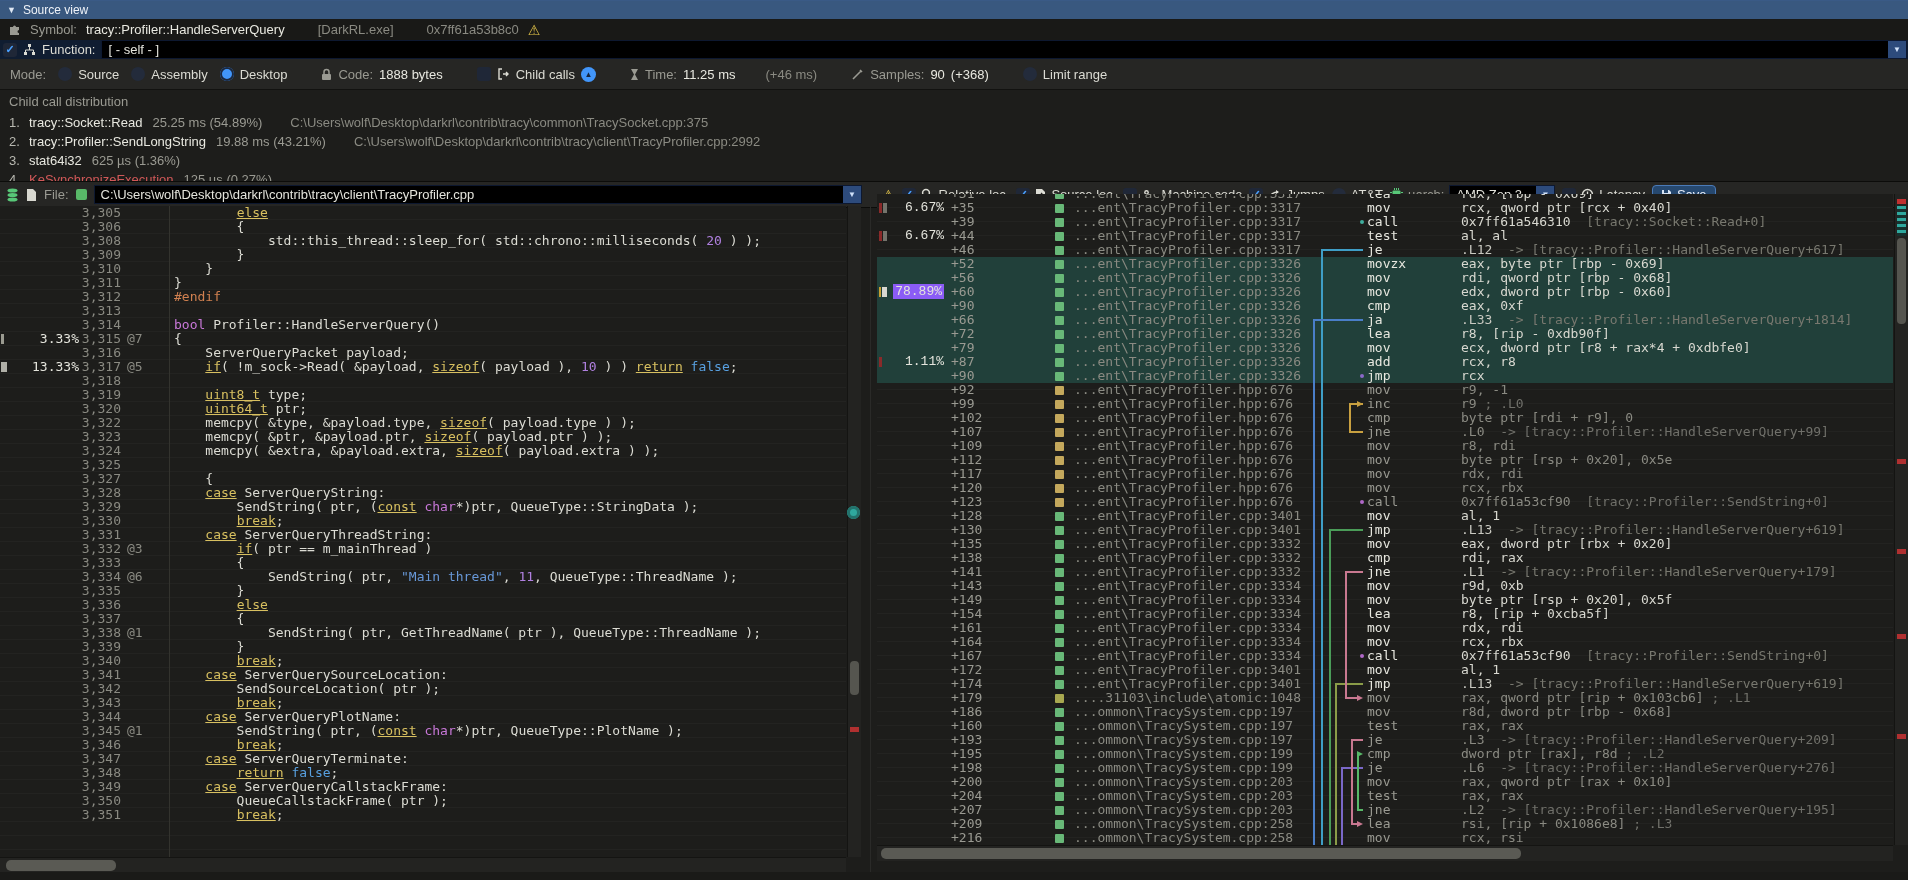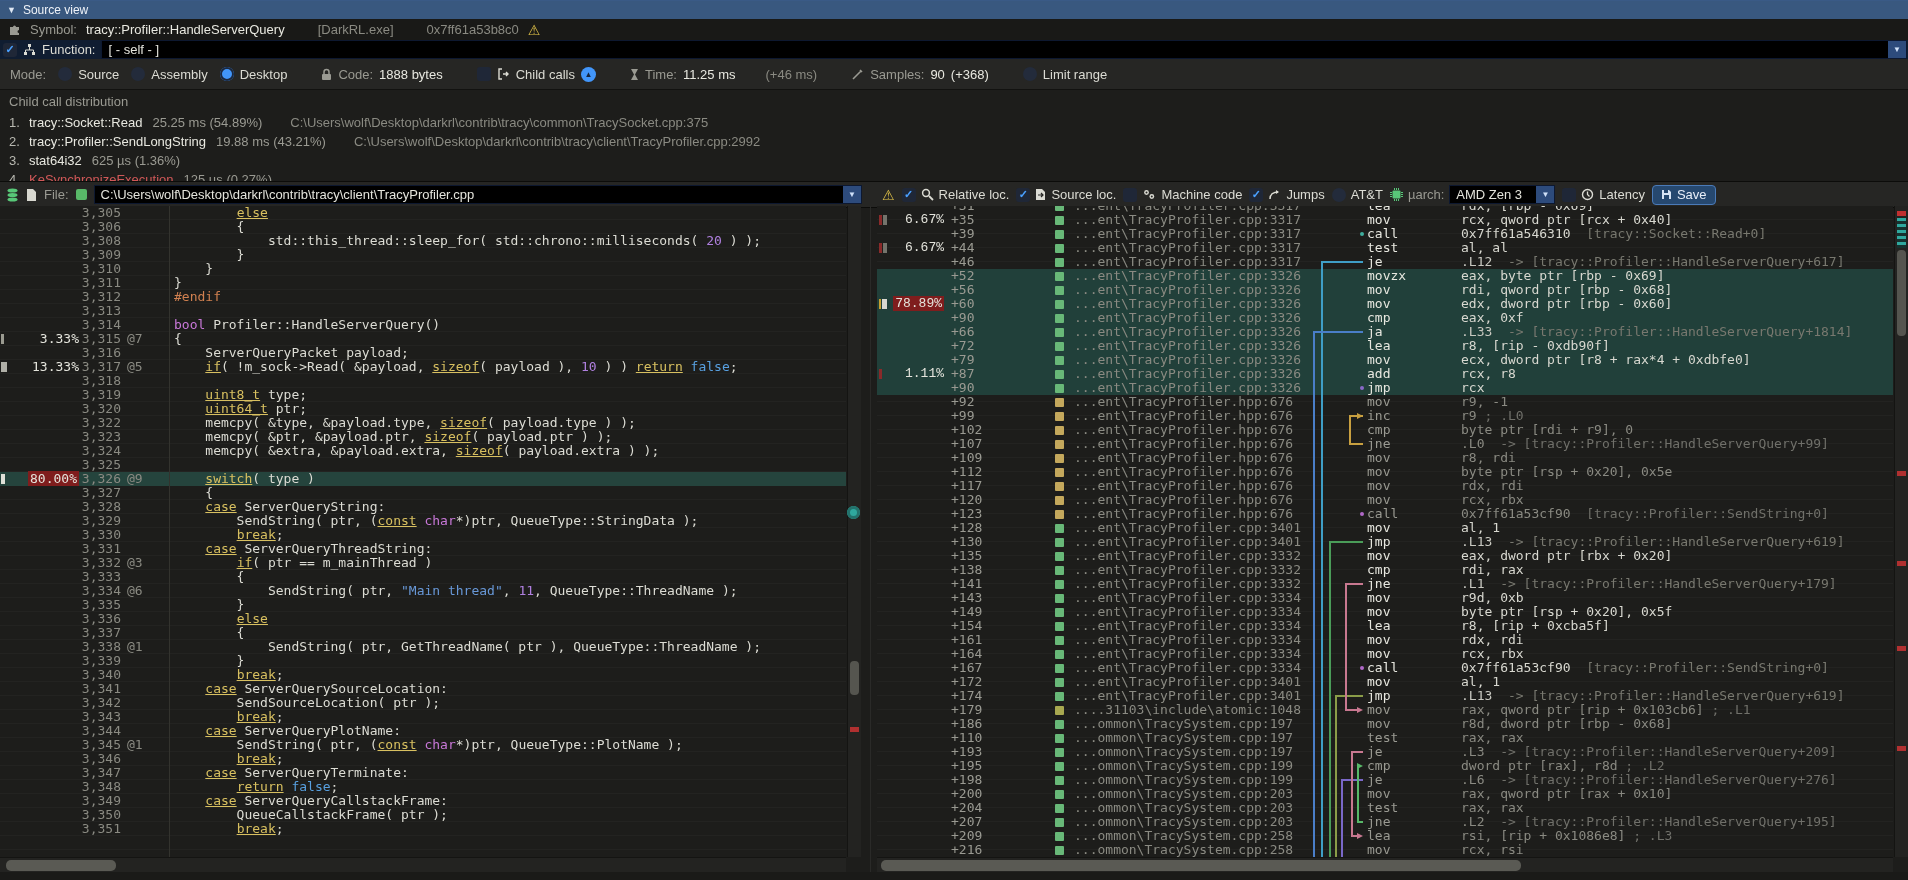--- a/index.html
+++ b/index.html
@@ -51,35 +51,35 @@
   .swatch{width:11px;height:11px;background:#58b868;border-radius:2px;flex:0 0 auto;}
   .fright{position:absolute;left:877px;top:0;right:0;height:25px;display:flex;align-items:center;gap:7px;
     padding-left:5px;font-size:13px;white-space:nowrap;}
   .tgrp{display:flex;align-items:center;gap:5px;}
   .icn{color:#cfcfc7;display:inline-flex;align-items:center;}
   .uarchcombo{width:104px;}
   .savebtn{height:18px;background:#26486f;border:1px solid #4a7ab8;border-radius:4px;display:flex;align-items:center;
     gap:5px;padding:0 8px;color:#e8eef8;}
   
   .lpane{position:absolute;left:0;top:205px;width:866px;height:675px;}
-  .rpane{position:absolute;left:877px;top:205px;width:1031px;height:675px;}
+  .rpane{position:absolute;left:877px;top:193px;width:1031px;height:675px;}
   .rowsbox{position:absolute;left:0;top:0;overflow:hidden;background:#1d1d1b;
     background-image:repeating-linear-gradient(180deg,transparent 0 13px,rgba(255,255,255,.028) 13px 14px);}
   .lpane .rowsbox{width:846px;height:651px;}
   .rpane .rowsbox{width:1016px;height:651px;}
   .gutline{position:absolute;left:169px;top:0;width:1px;height:651px;background:#33332e;}
   .mono,.srow,.arow{font-family:"DejaVu Sans Mono",monospace;font-size:13px;}
   .srow,.arow{position:relative;height:14px;line-height:14px;white-space:pre;}
   .srow.hl{background:#25443d;}
   .arow.hl{background:#21403a;}
   .s-pct{position:absolute;left:0;width:79px;text-align:right;color:#e4e4dc;}
   .s-num{position:absolute;left:76px;width:45px;text-align:right;color:#8a8a82;}
   .s-tag{position:absolute;left:127px;color:#8a8a82;}
   .s-code{position:absolute;left:174px;}
-  .pcthl{background:#7f1d1d;padding:0 2px;}
+  .pcthl{background:#8b5cf6;padding:0 2px;}
   .barseg{position:absolute;top:2px;height:10px;}
   .a-pct{position:absolute;left:0;width:67px;text-align:right;color:#e4e4dc;font-family:Liberation Mono, monospace;}
   .a-off{position:absolute;left:74px;color:#9a9a92;}
   .a-sq{position:absolute;left:178px;top:3px;width:9px;height:9px;border-radius:1px;}
   .a-path{position:absolute;left:197px;color:#8a8a82;}
   .a-mn{position:absolute;left:490px;color:#e8e8e0;}
   .a-ops{position:absolute;left:584px;}
   .arow.dim .a-mn{color:#9a9a92;}
   .tok-w{color:#dcdcd4;} .tok-k{color:#d8c060;text-decoration:underline;} .tok-t{color:#c878d8;} .tok-n{color:#b080e0;}
   .tok-s{color:#6898d8;} .tok-b{color:#58a0e0;} .tok-p{color:#d08050;}
@@ -354,21 +354,20 @@
         <div class="srow"><span class="barseg" style="left: 1px; width: 3px; background: rgb(154, 154, 144);"></span><span class="s-pct"><span>3.33%</span></span><span class="s-num">3,315</span><span class="s-tag">@7</span><span class="s-code"><span class="tok-w">{</span></span></div>
         <div class="srow"><span class="s-num">3,316</span><span class="s-code"><span class="tok-w">    ServerQueryPacket payload;</span></span></div>
         <div class="srow"><span class="barseg" style="left: 1px; width: 6px; background: rgb(176, 176, 168);"></span><span class="s-pct"><span>13.33%</span></span><span class="s-num">3,317</span><span class="s-tag">@5</span><span class="s-code"><span class="tok-w">    </span><span class="tok-k">if</span><span class="tok-w">( !m_sock-&gt;Read( &amp;payload, </span><span class="tok-k">sizeof</span><span class="tok-w">( payload ), </span><span class="tok-n">10</span><span class="tok-w"> ) ) </span><span class="tok-k">return</span><span class="tok-w"> </span><span class="tok-b">false</span><span class="tok-w">;</span></span></div>
         <div class="srow"><span class="s-num">3,318</span><span class="s-code"></span></div>
         <div class="srow"><span class="s-num">3,319</span><span class="s-code"><span class="tok-w">    </span><span class="tok-k">uint8_t</span><span class="tok-w"> type;</span></span></div>
         <div class="srow"><span class="s-num">3,320</span><span class="s-code"><span class="tok-w">    </span><span class="tok-k">uint64_t</span><span class="tok-w"> ptr;</span></span></div>
         <div class="srow"><span class="s-num">3,322</span><span class="s-code"><span class="tok-w">    memcpy( &amp;type, &amp;payload.type, </span><span class="tok-k">sizeof</span><span class="tok-w">( payload.type ) );</span></span></div>
         <div class="srow"><span class="s-num">3,323</span><span class="s-code"><span class="tok-w">    memcpy( &amp;ptr, &amp;payload.ptr, </span><span class="tok-k">sizeof</span><span class="tok-w">( payload.ptr ) );</span></span></div>
         <div class="srow"><span class="s-num">3,324</span><span class="s-code"><span class="tok-w">    memcpy( &amp;extra, &amp;payload.extra, </span><span class="tok-k">sizeof</span><span class="tok-w">( payload.extra ) );</span></span></div>
         <div class="srow"><span class="s-num">3,325</span><span class="s-code"></span></div>
-        <div class="srow hl"><span class="barseg" style="left: 1px; width: 4px; background: rgb(224, 224, 216);"></span><span class="s-pct"><span class="pcthl">80.00%</span></span><span class="s-num">3,326</span><span class="s-tag">@9</span><span class="s-code"><span class="tok-w">    </span><span class="tok-k">switch</span><span class="tok-w">( type )</span></span></div>
         <div class="srow"><span class="s-num">3,327</span><span class="s-code"><span class="tok-w">    {</span></span></div>
         <div class="srow"><span class="s-num">3,328</span><span class="s-code"><span class="tok-w">    </span><span class="tok-k">case</span><span class="tok-w"> ServerQueryString:</span></span></div>
         <div class="srow"><span class="s-num">3,329</span><span class="s-code"><span class="tok-w">        SendString( ptr, (</span><span class="tok-k">const</span><span class="tok-w"> </span><span class="tok-t">char</span><span class="tok-w">*)ptr, QueueType::StringData );</span></span></div>
         <div class="srow"><span class="s-num">3,330</span><span class="s-code"><span class="tok-w">        </span><span class="tok-k">break</span><span class="tok-w">;</span></span></div>
         <div class="srow"><span class="s-num">3,331</span><span class="s-code"><span class="tok-w">    </span><span class="tok-k">case</span><span class="tok-w"> ServerQueryThreadString:</span></span></div>
         <div class="srow"><span class="s-num">3,332</span><span class="s-tag">@3</span><span class="s-code"><span class="tok-w">        </span><span class="tok-k">if</span><span class="tok-w">( ptr == m_mainThread )</span></span></div>
         <div class="srow"><span class="s-num">3,333</span><span class="s-code"><span class="tok-w">        {</span></span></div>
         <div class="srow"><span class="s-num">3,334</span><span class="s-tag">@6</span><span class="s-code"><span class="tok-w">            SendString( ptr, </span><span class="tok-s">"Main thread"</span><span class="tok-w">, </span><span class="tok-n">11</span><span class="tok-w">, QueueType::ThreadName );</span></span></div>
         <div class="srow"><span class="s-num">3,335</span><span class="s-code"><span class="tok-w">        }</span></span></div>
         <div class="srow"><span class="s-num">3,336</span><span class="s-code"><span class="tok-w">        </span><span class="tok-k">else</span></span></div>
@@ -433,21 +432,21 @@
         <div class="arow"><span class="a-off">+143</span><span class="a-sq" style="background: rgb(104, 184, 120);"></span><span class="a-path">...ent\TracyProfiler.cpp:3334</span><span class="a-mn">mov</span><span class="a-ops"><span class="tok-o">r9d, 0xb</span></span></div>
         <div class="arow"><span class="a-off">+149</span><span class="a-sq" style="background: rgb(104, 184, 120);"></span><span class="a-path">...ent\TracyProfiler.cpp:3334</span><span class="a-mn">mov</span><span class="a-ops"><span class="tok-o">byte ptr [rsp + 0x20], 0x5f</span></span></div>
         <div class="arow"><span class="a-off">+154</span><span class="a-sq" style="background: rgb(104, 184, 120);"></span><span class="a-path">...ent\TracyProfiler.cpp:3334</span><span class="a-mn">lea</span><span class="a-ops"><span class="tok-o">r8, [rip + 0xcba5f]</span></span></div>
         <div class="arow"><span class="a-off">+161</span><span class="a-sq" style="background: rgb(104, 184, 120);"></span><span class="a-path">...ent\TracyProfiler.cpp:3334</span><span class="a-mn">mov</span><span class="a-ops"><span class="tok-o">rdx, rdi</span></span></div>
         <div class="arow"><span class="a-off">+164</span><span class="a-sq" style="background: rgb(104, 184, 120);"></span><span class="a-path">...ent\TracyProfiler.cpp:3334</span><span class="a-mn">mov</span><span class="a-ops"><span class="tok-o">rcx, rbx</span></span></div>
         <div class="arow"><span class="a-off">+167</span><span class="a-sq" style="background: rgb(104, 184, 120);"></span><span class="a-path">...ent\TracyProfiler.cpp:3334</span><span class="a-mn">call</span><span class="a-ops"><span class="tok-o">0x7ff61a53cf90</span><span class="tok-d">  [tracy::Profiler::SendString+0]</span></span></div>
         <div class="arow"><span class="a-off">+172</span><span class="a-sq" style="background: rgb(104, 184, 120);"></span><span class="a-path">...ent\TracyProfiler.cpp:3401</span><span class="a-mn">mov</span><span class="a-ops"><span class="tok-o">al, 1</span></span></div>
         <div class="arow"><span class="a-off">+174</span><span class="a-sq" style="background: rgb(104, 184, 120);"></span><span class="a-path">...ent\TracyProfiler.cpp:3401</span><span class="a-mn">jmp</span><span class="a-ops"><span class="tok-l">.L13</span><span class="tok-d">  -&gt; [tracy::Profiler::HandleServerQuery+619]</span></span></div>
         <div class="arow dim"><span class="a-off">+179</span><span class="a-sq" style="background: rgb(168, 168, 80);"></span><span class="a-path">....31103\include\atomic:1048</span><span class="a-mn">mov</span><span class="a-ops"><span class="tok-o">rax, qword ptr [rip + 0x103cb6]</span><span class="tok-d"> ; .L1</span></span></div>
         <div class="arow dim"><span class="a-off">+186</span><span class="a-sq" style="background: rgb(104, 184, 120);"></span><span class="a-path">...ommon\TracySystem.cpp:197</span><span class="a-mn">mov</span><span class="a-ops"><span class="tok-o">r8d, dword ptr [rbp - 0x68]</span></span></div>
-        <div class="arow dim"><span class="a-off">+110</span><span class="a-sq" style="background: rgb(104, 184, 120);"></span><span class="a-path">...ommon\TracySystem.cpp:197</span><span class="a-mn">test</span><span class="a-ops"><span class="tok-o">rax, rax</span></span></div>
+        <div class="arow dim"><span class="a-off">+160</span><span class="a-sq" style="background: rgb(104, 184, 120);"></span><span class="a-path">...ommon\TracySystem.cpp:197</span><span class="a-mn">test</span><span class="a-ops"><span class="tok-o">rax, rax</span></span></div>
         <div class="arow dim"><span class="a-off">+193</span><span class="a-sq" style="background: rgb(104, 184, 120);"></span><span class="a-path">...ommon\TracySystem.cpp:197</span><span class="a-mn">je</span><span class="a-ops"><span class="tok-l">.L3</span><span class="tok-d">  -&gt; [tracy::Profiler::HandleServerQuery+209]</span></span></div>
         <div class="arow dim"><span class="a-off">+195</span><span class="a-sq" style="background: rgb(104, 184, 120);"></span><span class="a-path">...ommon\TracySystem.cpp:199</span><span class="a-mn">cmp</span><span class="a-ops"><span class="tok-o">dword ptr [rax], r8d</span><span class="tok-d"> ; .L2</span></span></div>
         <div class="arow dim"><span class="a-off">+198</span><span class="a-sq" style="background: rgb(104, 184, 120);"></span><span class="a-path">...ommon\TracySystem.cpp:199</span><span class="a-mn">je</span><span class="a-ops"><span class="tok-l">.L6</span><span class="tok-d">  -&gt; [tracy::Profiler::HandleServerQuery+276]</span></span></div>
         <div class="arow dim"><span class="a-off">+200</span><span class="a-sq" style="background: rgb(104, 184, 120);"></span><span class="a-path">...ommon\TracySystem.cpp:203</span><span class="a-mn">mov</span><span class="a-ops"><span class="tok-o">rax, qword ptr [rax + 0x10]</span></span></div>
         <div class="arow dim"><span class="a-off">+204</span><span class="a-sq" style="background: rgb(104, 184, 120);"></span><span class="a-path">...ommon\TracySystem.cpp:203</span><span class="a-mn">test</span><span class="a-ops"><span class="tok-o">rax, rax</span></span></div>
         <div class="arow dim"><span class="a-off">+207</span><span class="a-sq" style="background: rgb(104, 184, 120);"></span><span class="a-path">...ommon\TracySystem.cpp:203</span><span class="a-mn">jne</span><span class="a-ops"><span class="tok-l">.L2</span><span class="tok-d">  -&gt; [tracy::Profiler::HandleServerQuery+195]</span></span></div>
         <div class="arow dim"><span class="a-off">+209</span><span class="a-sq" style="background: rgb(104, 184, 120);"></span><span class="a-path">...ommon\TracySystem.cpp:258</span><span class="a-mn">lea</span><span class="a-ops"><span class="tok-o">rsi, [rip + 0x1086e8]</span><span class="tok-d"> ; .L3</span></span></div>
         <div class="arow dim"><span class="a-off">+216</span><span class="a-sq" style="background: rgb(104, 184, 120);"></span><span class="a-path">...ommon\TracySystem.cpp:258</span><span class="a-mn">mov</span><span class="a-ops"><span class="tok-o">rcx, rsi</span></span></div>
       </div>
     <div class="jumplayer" id="jump-layer">

